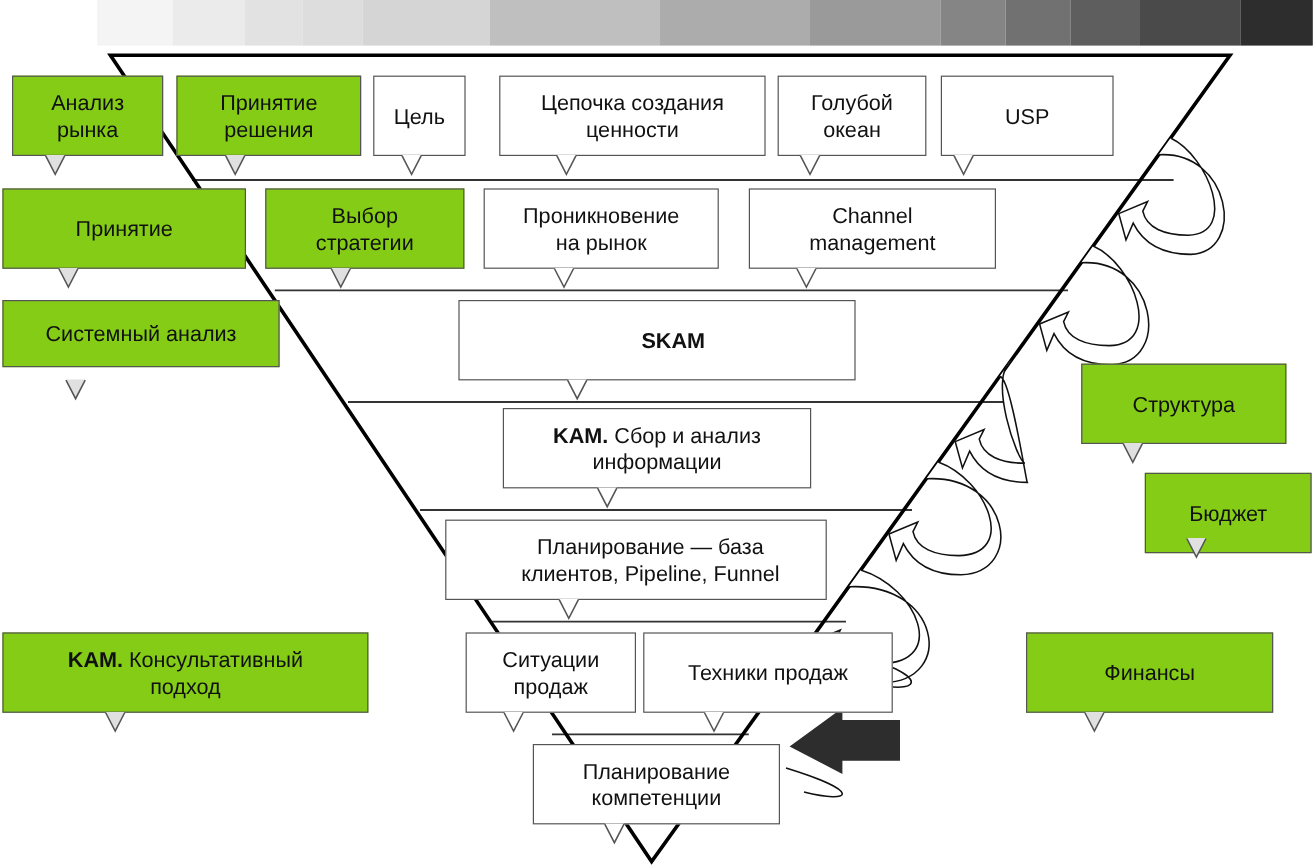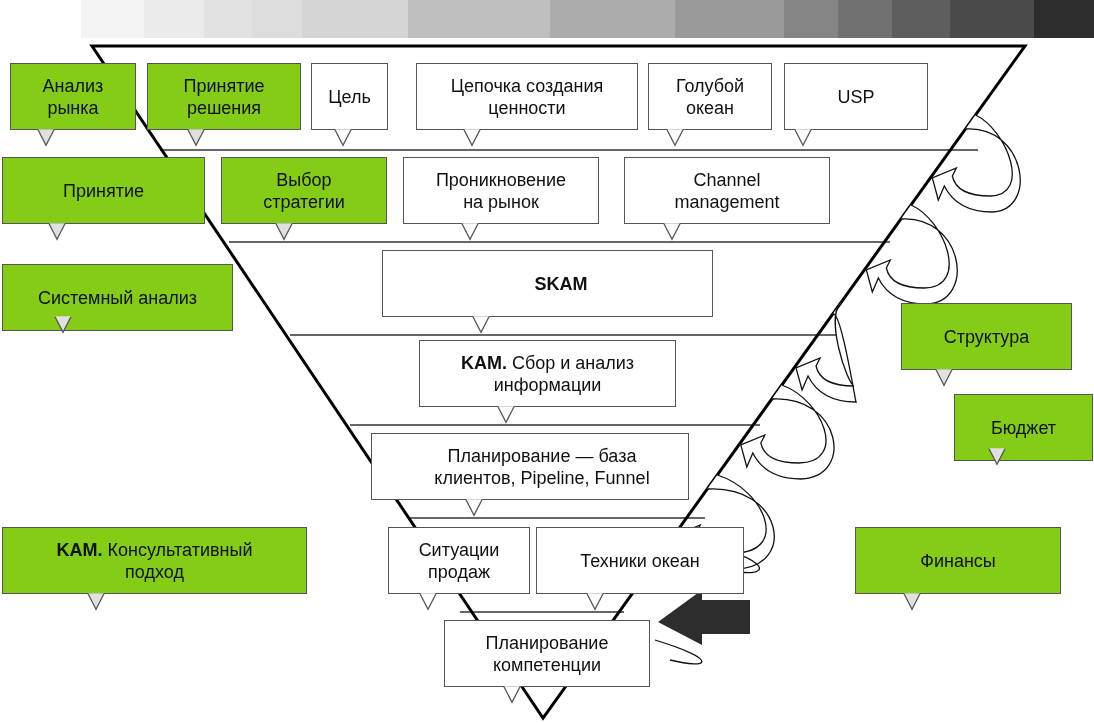--- a/index.html
+++ b/index.html
@@ -96,21 +96,21 @@
 </div>
 <div class="callout white" style="left:403px;top:157px;width:196px;height:67px;">
   <span class="txt">Проникновение
 на рынок</span>
 </div>
 <div class="callout white" style="left:624px;top:157px;width:206px;height:67px;">
   <span class="txt">Channel
 management</span>
 </div>
 
-<div class="callout gray" style="left:2px;top:264px;width:231px;height:67px;align-items:center;">
+<div class="callout gray" style="left:2px;top:250px;width:231px;height:56px;align-items:center;">
   <span class="txt">Системный анализ</span>
 </div>
 <div class="callout white" style="left:382px;top:250px;width:331px;height:67px;font-weight:bold;padding-left:27px;">
   <span class="txt">SKAM</span>
 </div>
 
 <div class="callout white" style="left:419px;top:340px;width:257px;height:67px;">
   <span class="txt"><b>KAM.</b><span> Сбор и анализ
 информации</span></span>
 </div>
@@ -128,21 +128,21 @@
 
 <div class="callout gray" style="left:2px;top:527px;width:305px;height:67px;">
   <span class="txt"><b>KAM.</b><span> Консультативный
 подход</span></span>
 </div>
 <div class="callout white" style="left:388px;top:527px;width:142px;height:67px;">
   <span class="txt">Ситуации
 продаж</span>
 </div>
 <div class="callout white" style="left:536px;top:527px;width:208px;height:67px;">
-  <span class="txt">Техники океан</span>
+  <span class="txt">Техники продаж</span>
 </div>
 <div class="callout gray" style="left:855px;top:527px;width:206px;height:67px;">
   <span class="txt">Финансы</span>
 </div>
 
 <div class="callout white" style="left:444px;top:620px;width:206px;height:67px;">
   <span class="txt">Планирование
 компетенции</span>
 </div>
 

